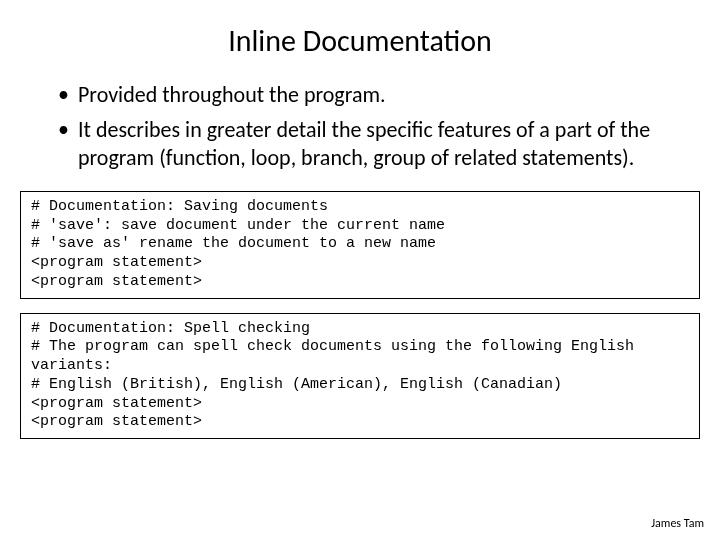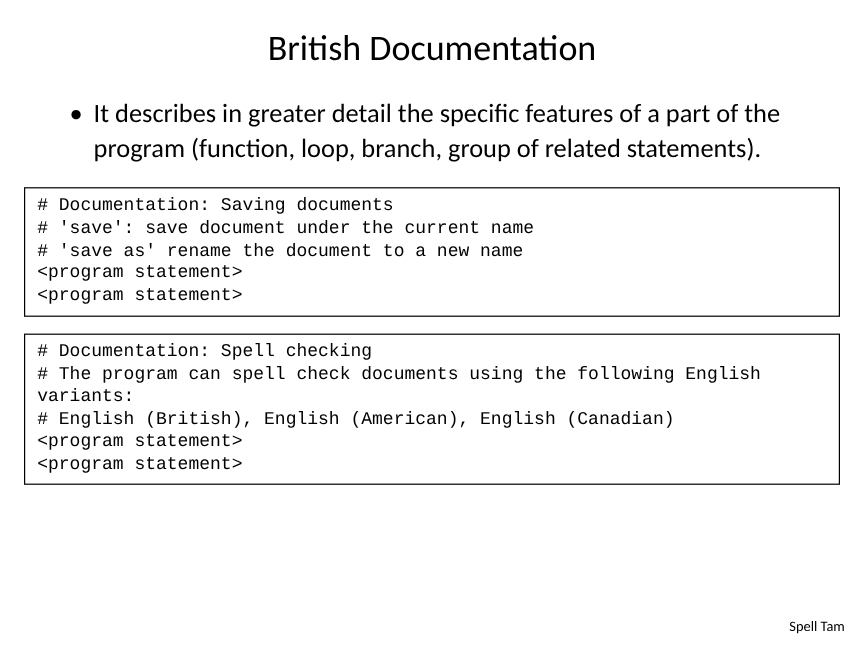--- a/index.html
+++ b/index.html
@@ -9,31 +9,32 @@
   .bullets { padding: 0 26px 0 44px; margin-bottom: 18px; }
   .bullet { position: relative; font-size: 22px; line-height: 1.3; margin-bottom: 6px; padding-left: 20px; }
   .bullet::before { content: "•"; position: absolute; left: 0; top: 0; font-size: 22px; }
   .code-box { border: 1.2px solid #000; margin: 0 6px 14px 6px; padding: 6px 10px 6px 10px; font-family: "Courier New", monospace; font-size: 15px; font-weight: normal; line-height: 1.25; white-space: pre-wrap; }
   .footer { position: absolute; right: 16px; bottom: 10px; font-size: 12px; font-family: Calibri, Arial, sans-serif; }
 </style>
 </head>
 <body>
 
 <div class="slide">
-  <h1 class="title">British Documentation</h1>
+  <h1 class="title">Inline Documentation</h1>
 
   <div class="bullets">
+    <div class="bullet">Provided throughout the program.</div>
     <div class="bullet">It describes in greater detail the specific features of a part of the program (function, loop, branch, group of related statements).</div>
   </div>
 
   <div class="code-box"># Documentation: Saving documents
 # 'save': save document under the current name
 # 'save as' rename the document to a new name
 &lt;program statement&gt;
 &lt;program statement&gt;</div>
   <div class="code-box"># Documentation: Spell checking
 # The program can spell check documents using the following English variants:
 # English (British), English (American), English (Canadian)
 &lt;program statement&gt;
 &lt;program statement&gt;</div>
 
-  <div class="footer">Spell Tam</div>
+  <div class="footer">James Tam</div>
 </div>
 
 </body></html>

